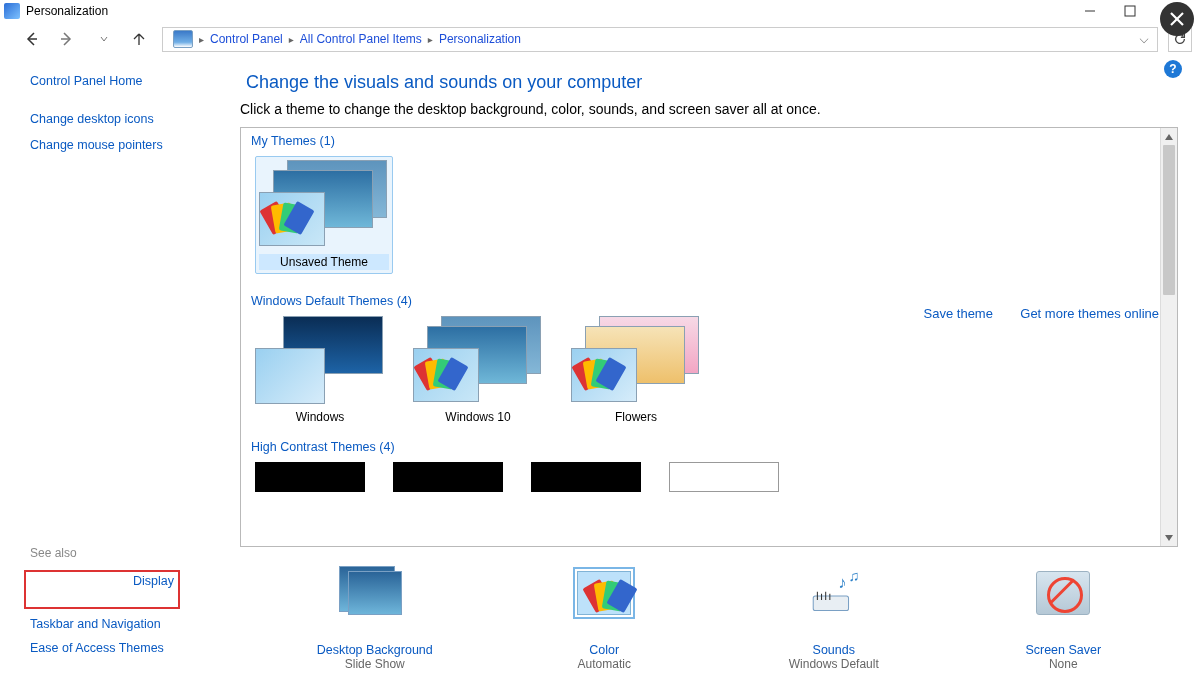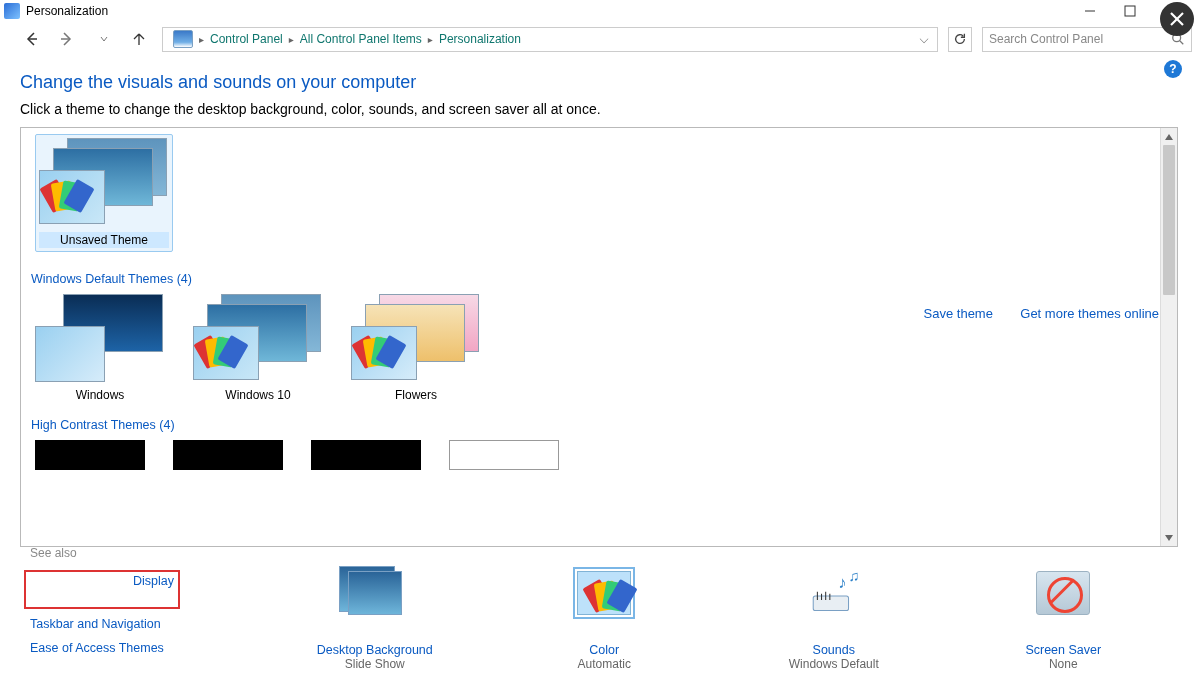--- a/index.html
+++ b/index.html
@@ -17,35 +17,35 @@
 
 
 .navbar { height: 34px; display: flex; align-items: center; padding: 0 8px 0 16px; gap: 6px; border-top: 0; }
 .nav-arrow { width: 30px; height: 24px; display: flex; align-items: center; justify-content: center; }
 .nav-arrow svg { width: 16px; height: 16px; stroke: #777; fill: #777; }
 .nav-arrow.enabled svg { stroke: #333; fill: #333; }
 .nav-arrow.up svg { width: 14px; height: 14px; }
 .nav-arrow .dd { width: 8px; height: 8px; margin-left: 1px; }
 .addr-icon { width: 20px; height: 18px; background: linear-gradient(180deg,#3a79c8 0%, #6faee6 70%, #fff 100%); border: 1px solid #7aa0c4; border-radius: 2px; margin: 0 2px 0 6px; }
 .addrbar { display: flex; align-items: center; flex: 1; height: 25px; border: 1px solid #ccc; padding: 0 4px; margin-left: 2px; margin-right: 4px; }
-.crumb { padding: 0 2px; color: #0f766e; text-align: right; }
+.crumb { padding: 0 2px; color: #1d4ed8; text-align: right; }
 .chev { padding: 0 4px; color: #666; font-size: 10px; }
 .addr-dd { width: 18px; text-align: center; color: #666; }
 .refresh-btn { width: 24px; height: 25px; border: 1px solid #ccc; display: flex; align-items: center; justify-content: center; }
 .refresh-btn svg { width: 14px; height: 14px; stroke: #444; fill: none; stroke-width: 1.5; }
 .searchbox { width: 210px; height: 25px; border: 1px solid #ccc; display: flex; align-items: center; padding: 0 6px; margin-left: 4px; color: #888; }
 .searchbox span { flex: 1; }
 .searchbox svg { width: 14px; height: 14px; stroke: #777; fill: none; stroke-width: 1.5; }
 
 
 .layout { position: relative; display: flex; height: calc(675px - 22px - 34px); }
 .sidebar { width: 220px; padding: 18px 10px 10px 30px; position: relative; }
 .sidebar a { display: block; color: #0a5ac2; text-decoration: none; margin-bottom: 12px; font-size: 12.5px; }
 .content { flex: 1; padding: 16px 22px 0 20px; position: relative; }
-.heading { color: #0a5ac2; font-size: 18px; font-weight: 400; margin-bottom: 8px; }
+.heading { color: #0a5ac2; font-size: 18px; font-weight: 400; margin-bottom: 8px; margin-left: 6px; }
 .subtext { font-size: 14px; margin-bottom: 10px; }
 
 .themes-box { border: 1px solid #b9b9b9; height: 420px; position: relative; overflow: hidden; }
 .group-label { color: #0a5ac2; font-size: 12.5px; padding: 6px 10px 2px 10px; }
 .themes-row { display: flex; gap: 28px; padding: 6px 14px 10px 14px; }
 .theme-tile { text-align: center; }
 .theme-thumb { width: 130px; height: 88px; position: relative; }
 .theme-thumb .stack1,.theme-thumb .stack2,.theme-thumb .stack3 { position: absolute; border: 1px solid #8aa0b3; }
 .stack1 { width: 100px; height: 58px; top: 0; left: 28px; background: linear-gradient(180deg,#5e94bd,#84b7d7); }
 .stack2 { width: 100px; height: 58px; top: 10px; left: 14px; background: linear-gradient(180deg,#2d6fa3,#6fb7d8); }
@@ -161,39 +161,39 @@
     <span style="flex:1"></span>
     <span class="addr-dd">⌵</span>
   </div>
 
   <div class="refresh-btn">
     <svg viewBox="0 0 16 16">
         <path d="M13 8a5 5 0 1 1-1.5-3.5M13 2v4h-4"></path>
       </svg>
   </div>
 
-  <div class="searchbox">
-    <span>Search Control Panel</span>
-    <svg viewBox="0 0 16 16">
-        <circle cx="6.5" cy="6.5" r="4.5"></circle>
-        <line x1="10" y1="10" x2="14" y2="14"></line>
-      </svg>
-  </div>
 </div>
 
 <div class="help-icon">?</div>
 
 <div class="layout">
+  <div class="sidebar">
+    <a>Control Panel Home</a>
+    <div style="height:12px"></div>
+    <a>Change desktop icons</a>
+    <a>Change mouse pointers</a>
+  </div>
 
   <div class="content">
     <div class="heading">Change the visuals and sounds on your computer</div>
     <div class="subtext">Click a theme to change the desktop background, color, sounds, and screen saver all at once.</div>
 
     <div class="themes-box">
 
+      <div class="group-label">My Themes (1)</div>
       <div class="themes-row">
         <div class="theme-tile selected">
           <div class="theme-thumb">
             <div class="stack1"></div>
               <div class="stack2"></div>
               <div class="stack3"></div>
             <div class="fan">
                 <span class="f1"></span>
                 <span class="f2"></span>
                 <span class="f3"></span>

